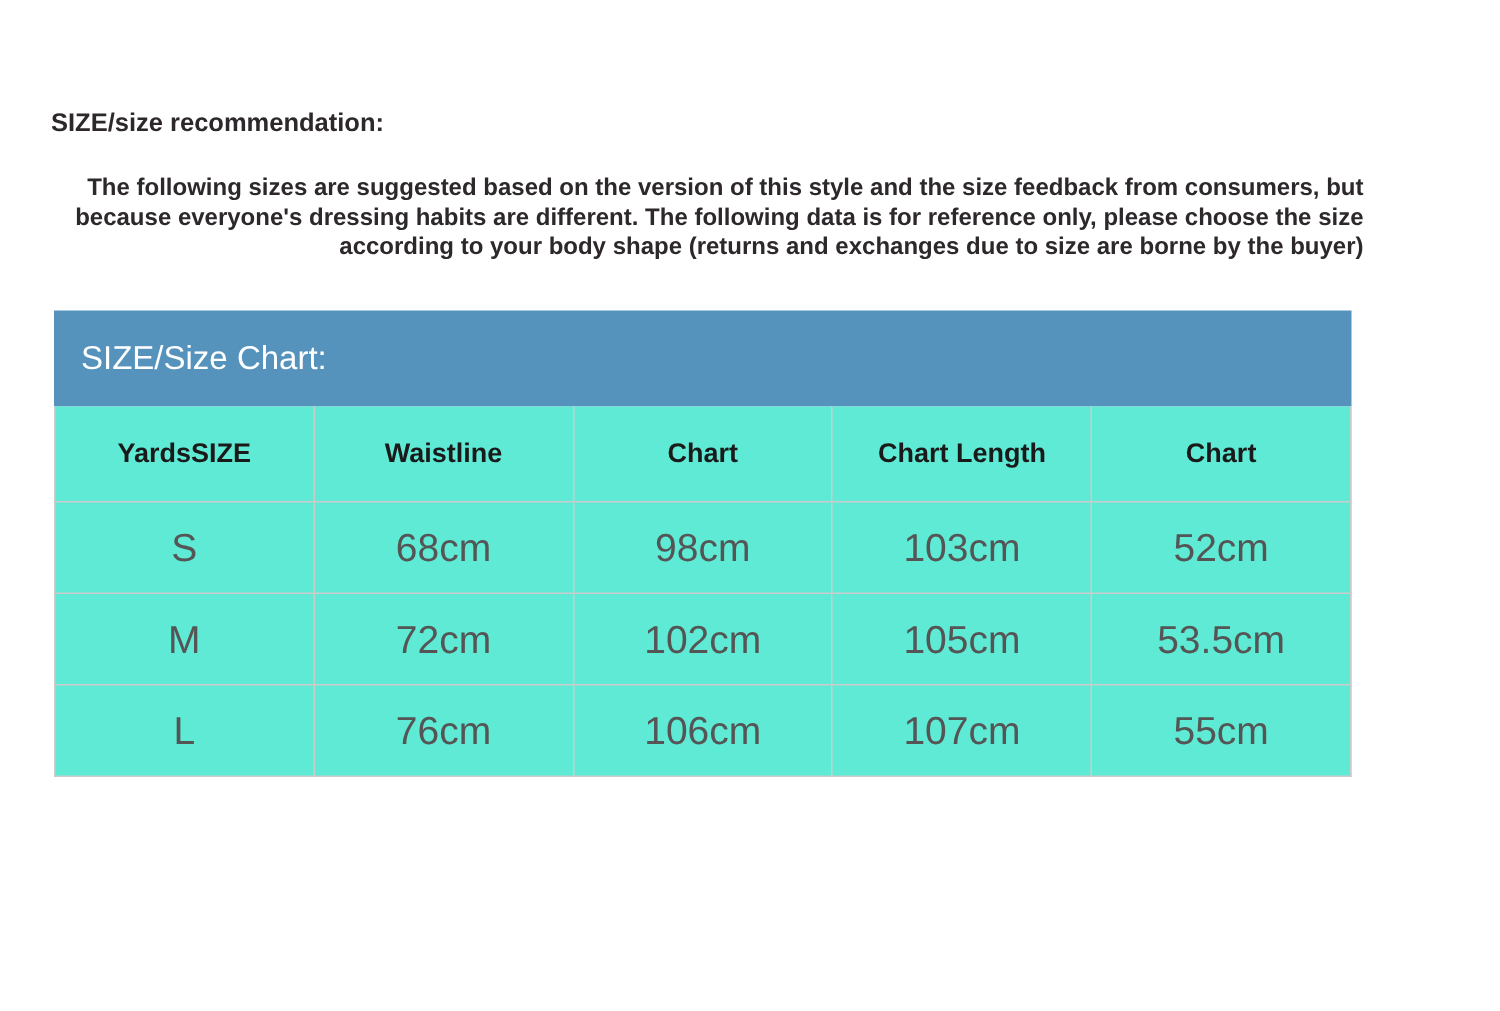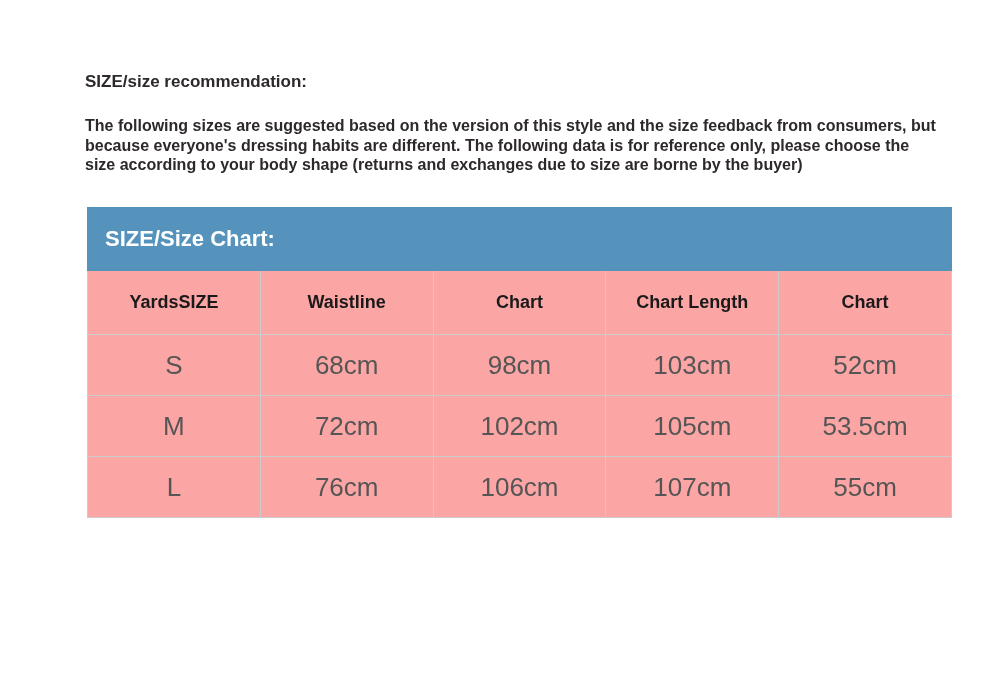--- a/index.html
+++ b/index.html
@@ -5,56 +5,56 @@
   * { box-sizing: border-box; }
   html, body { margin: 0; padding: 0; }
   body {
     width: 1000px;
     height: 674px;
     background: #ffffff;
     overflow: hidden;
     font-family: "Liberation Sans", "DejaVu Sans", sans-serif;
   }
   .content {
-    padding: 72px 60px 0 73px;
-    margin-left: 12px;
+    padding: 72px 60px 0 34px;
   }
   .rec-heading {
     margin: 0;
     font-size: 17px;
     line-height: 20px;
     font-weight: bold;
     color: #2d282b;
   }
   .rec-body {
     margin: 24px 0 0 0;
     max-width: 875px;
     font-size: 16px;
     line-height: 19.5px;
     font-weight: bold;
     color: #2d282b;
+    text-align: right;
   }
   .chart-wrap {
     margin: 32px 0 0 2px;
     width: 865px;
   }
   .chart-title-bar {
     height: 64px;
     line-height: 64px;
     background: #5593BD;
     padding-left: 18px;
     font-size: 22px;
-    font-weight: bold;
+    font-weight: normal;
     color: #ffffff;
   }
   table.size-table {
     width: 100%;
     border-collapse: collapse;
     table-layout: fixed;
-    background: #fca5a5;
+    background: #5eead4;
   }
   .size-table th, .size-table td {
     border: 1px solid #cccccc;
     text-align: center;
     vertical-align: middle;
     padding: 0;
   }
   .size-table thead th {
     border-top: none;
     height: 64px;

